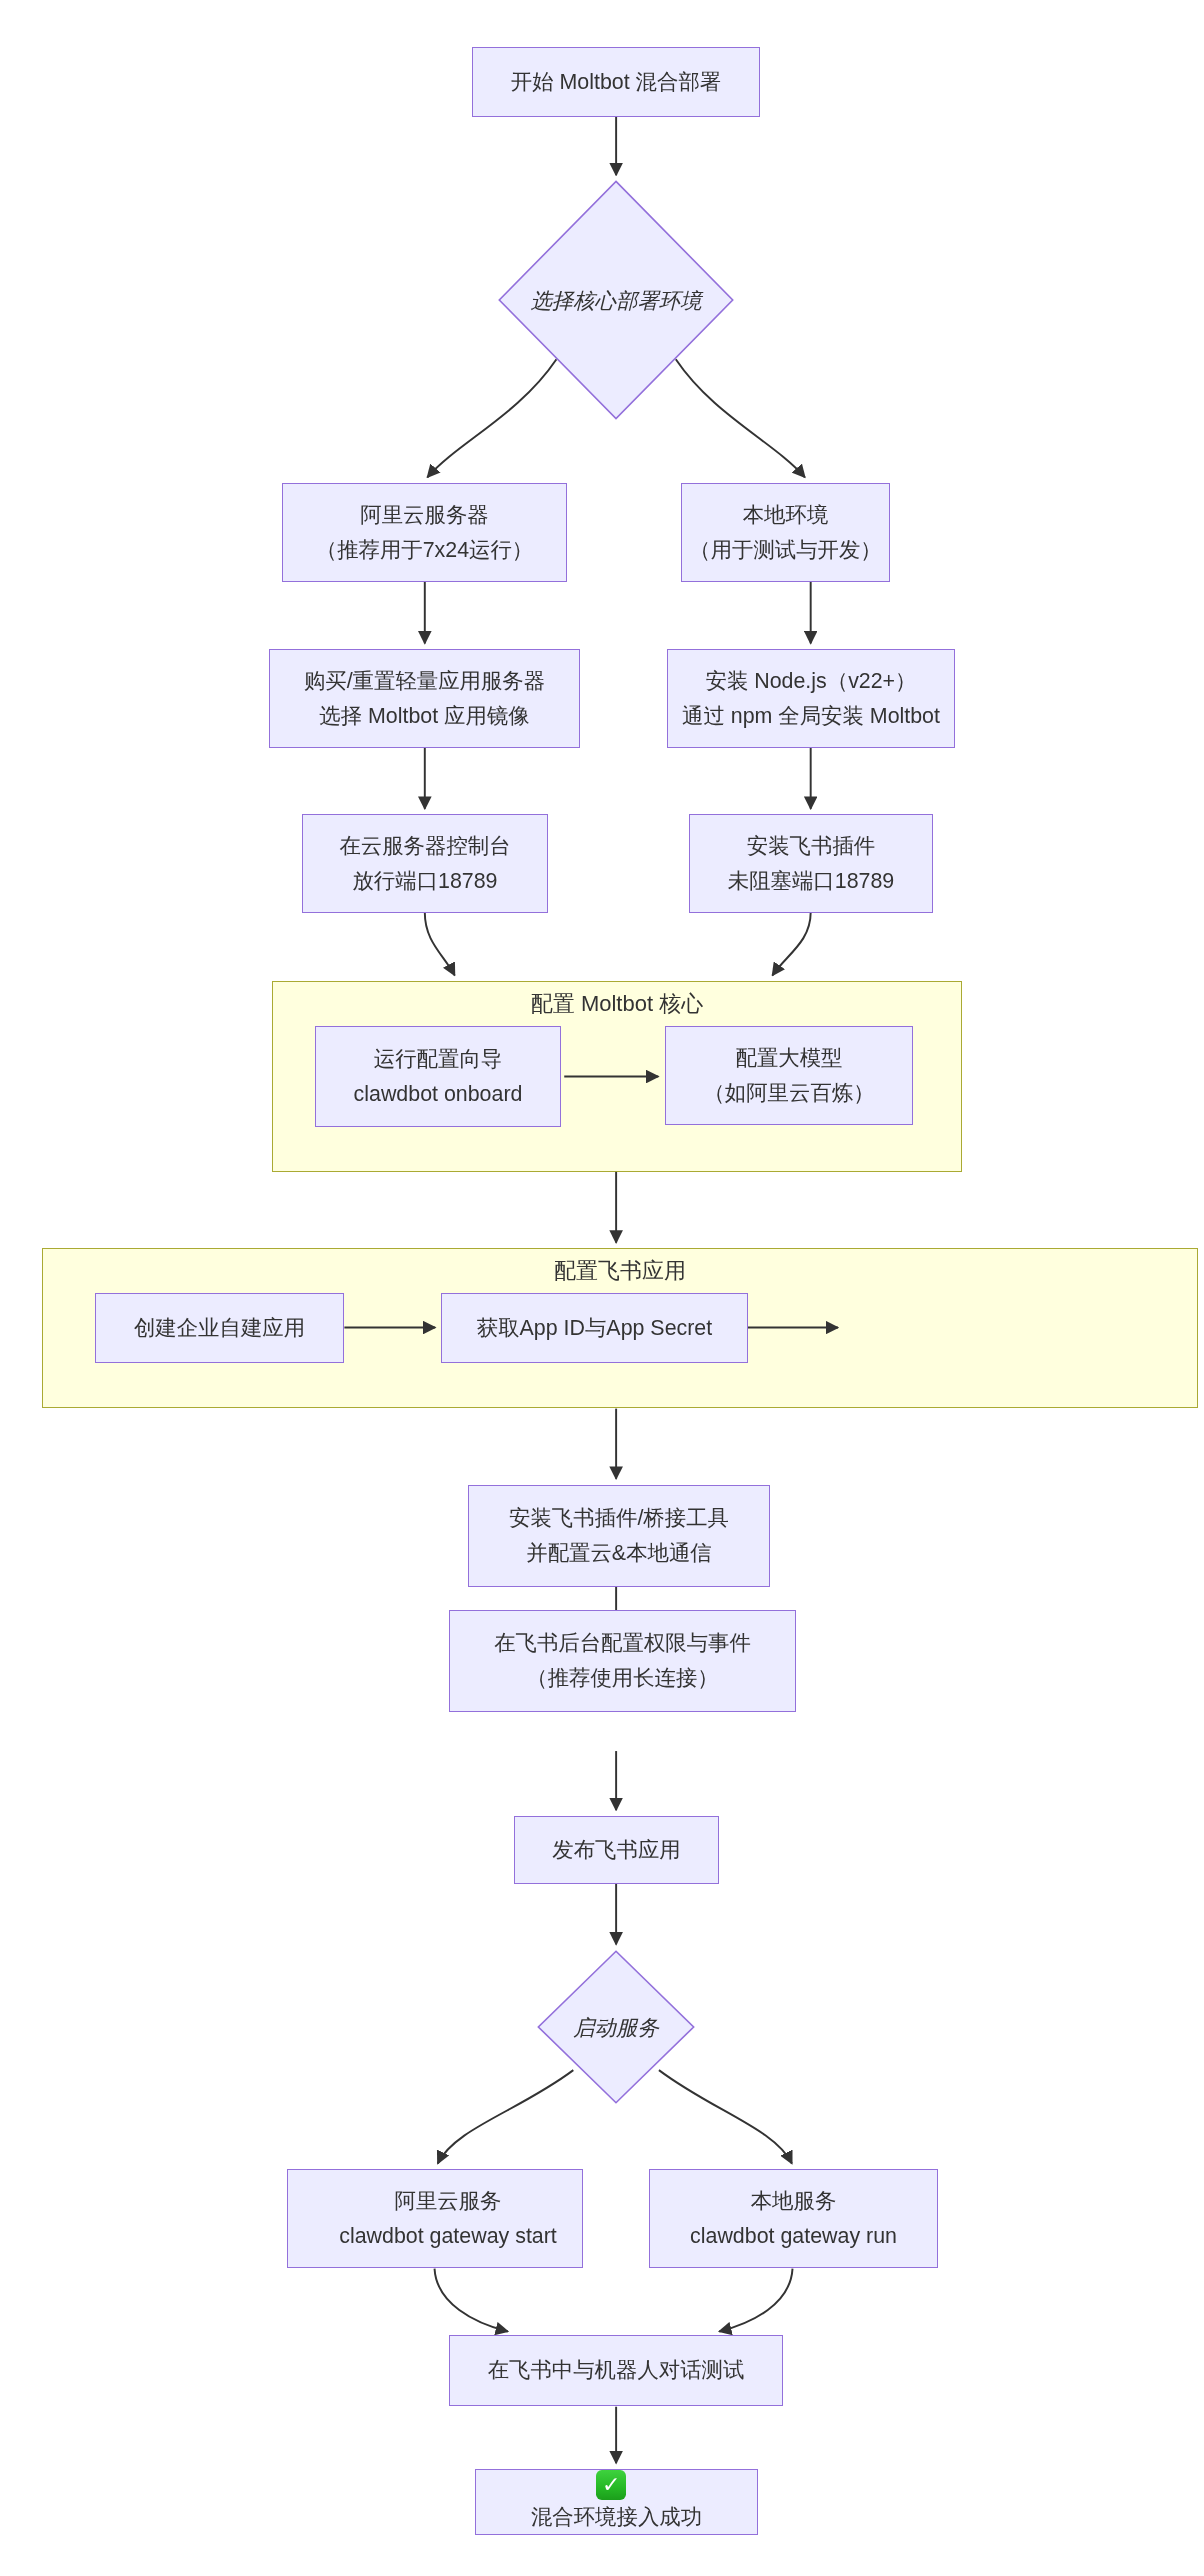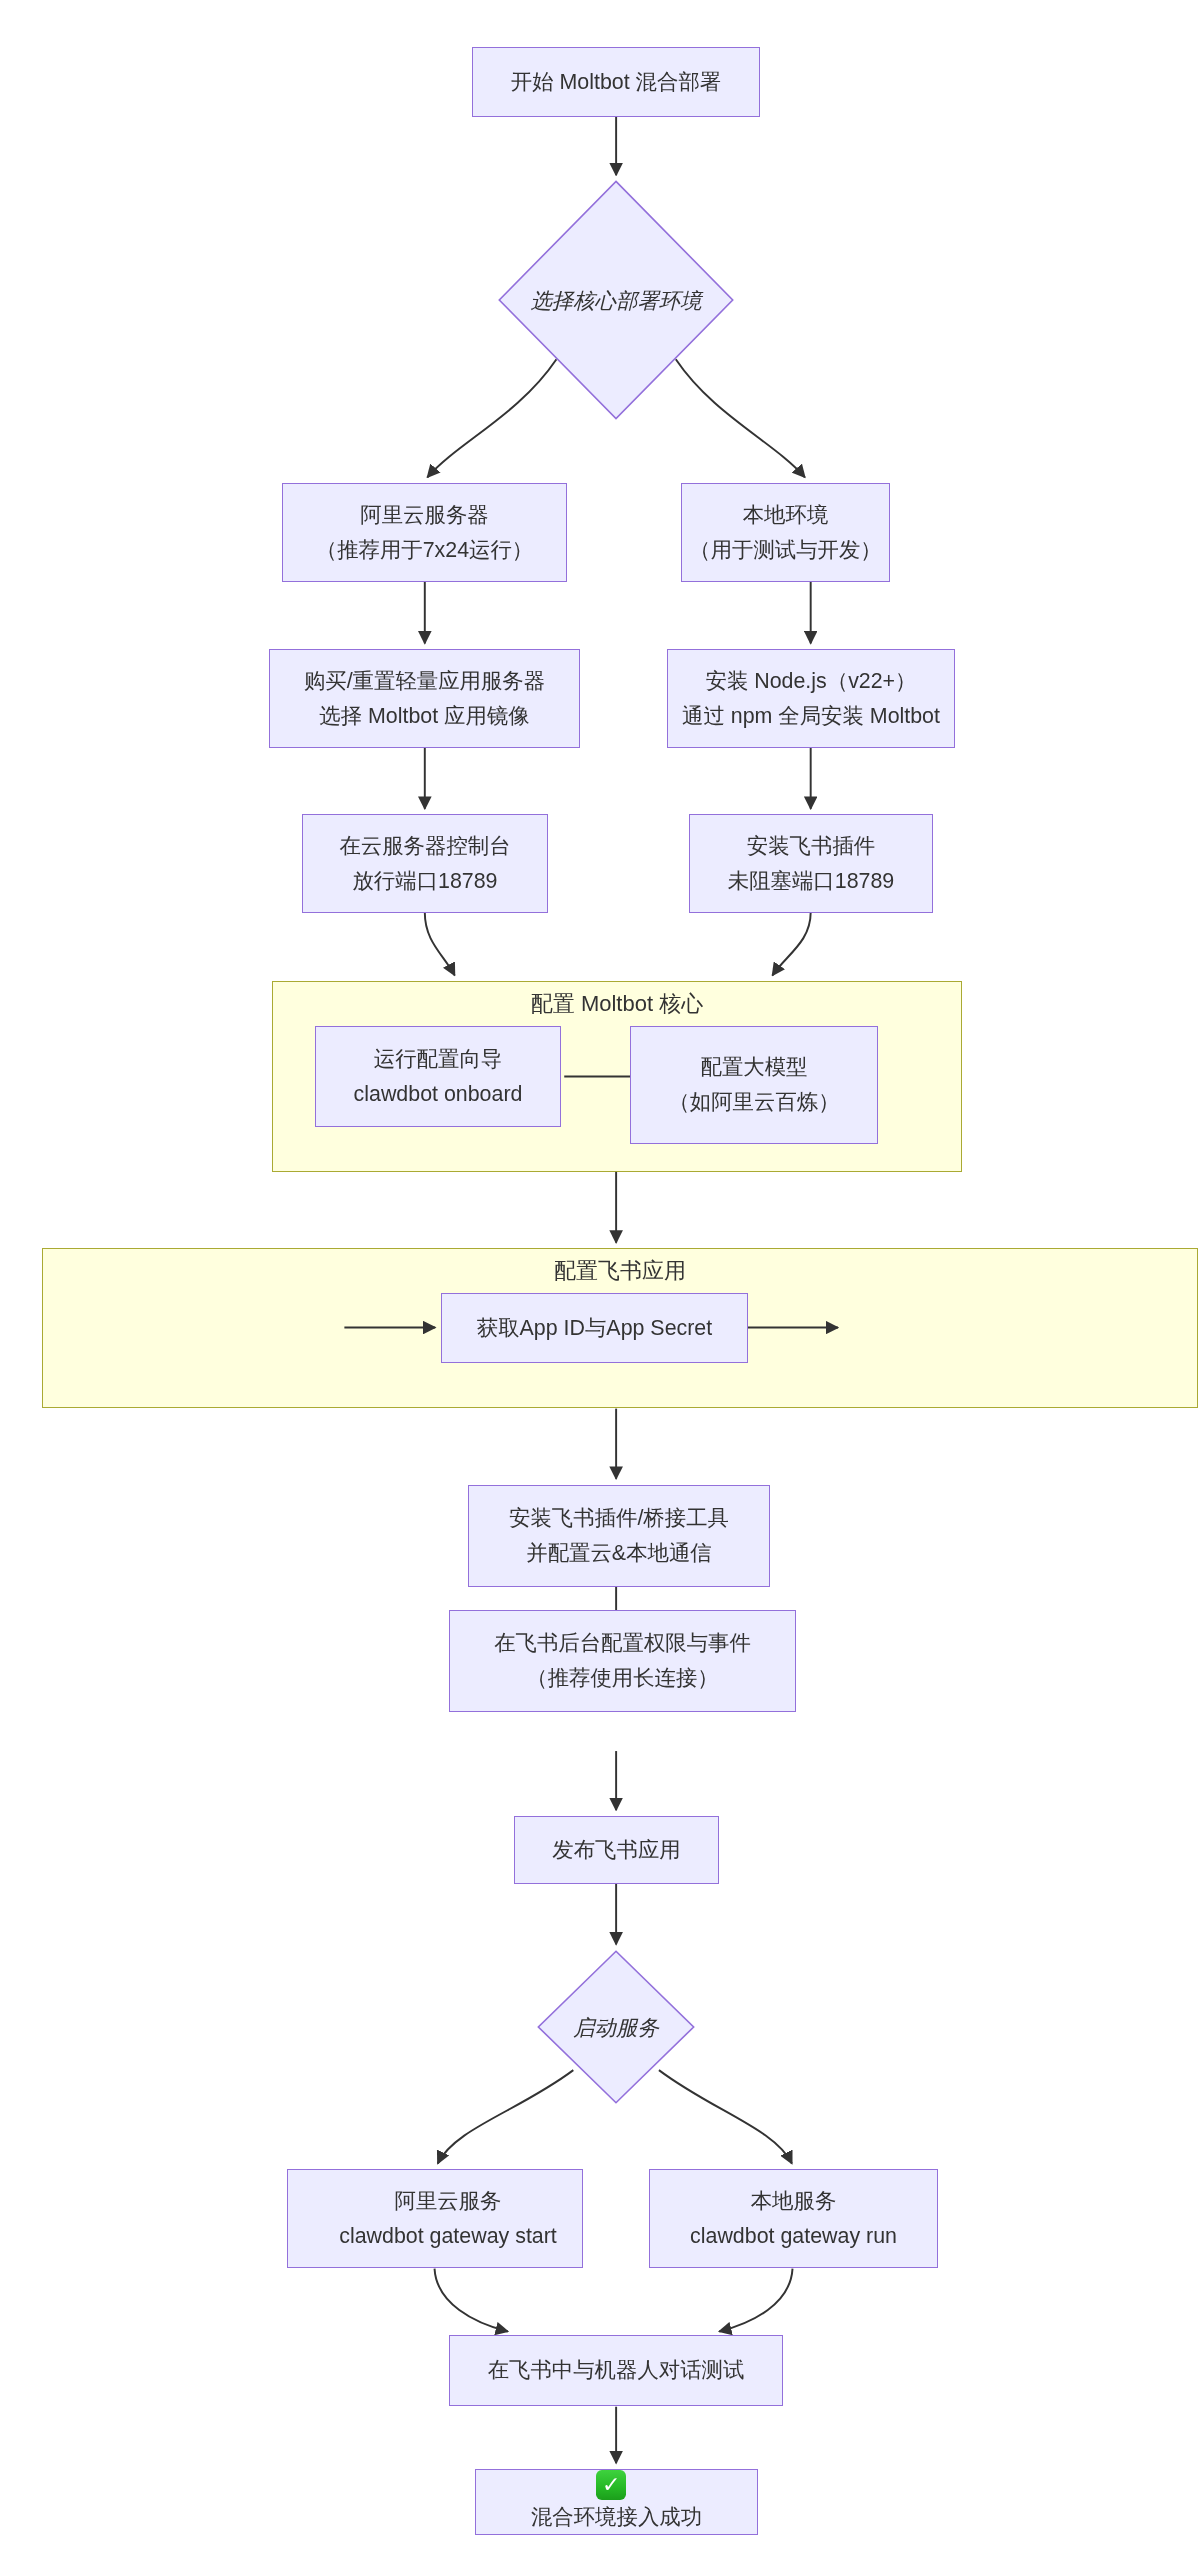--- a/index.html
+++ b/index.html
@@ -143,25 +143,28 @@
   <div class="node" style="left:689px;top:814px;width:244px;height:99px;">
     <div>安装飞书插件</div>
     <div>未阻塞端口18789</div>
   </div>
 
   <div class="node" style="left:315px;top:1026px;width:246px;height:101px;">
     <div>运行配置向导</div>
     <div>clawdbot onboard</div>
   </div>
 
-  <div class="node" style="left:630px;top:1026px;width:248px;height:118px;">
+  <div class="node" style="left:665px;top:1026px;width:248px;height:99px;">
     <div>配置大模型</div>
     <div>（如阿里云百炼）</div>
   </div>
 
+  <div class="node" style="left:95px;top:1293px;width:249px;height:70px;">
+    <div>创建企业自建应用</div>
+  </div>
 
   <div class="node" style="left:441px;top:1293px;width:307px;height:70px;">
     <div>获取App ID与App Secret</div>
   </div>
 
 
   <div class="node" style="left:468px;top:1485px;width:302px;height:102px;">
     <div>安装飞书插件/桥接工具</div>
     <div>并配置云&amp;本地通信</div>
   </div>

